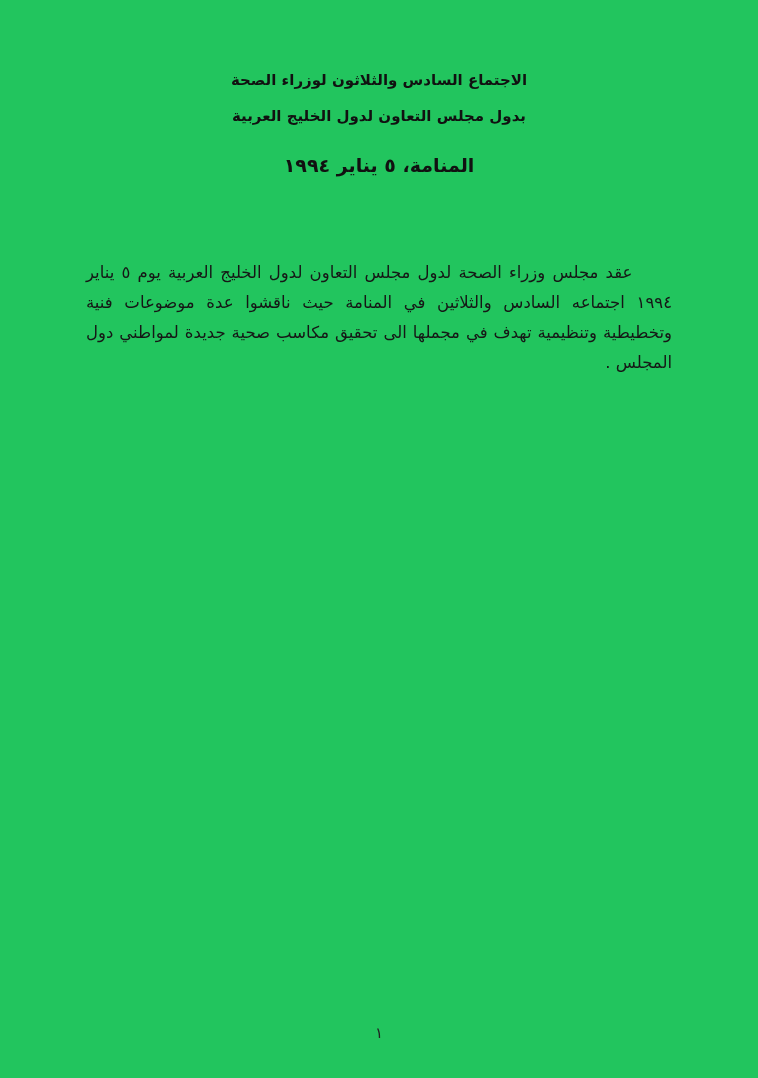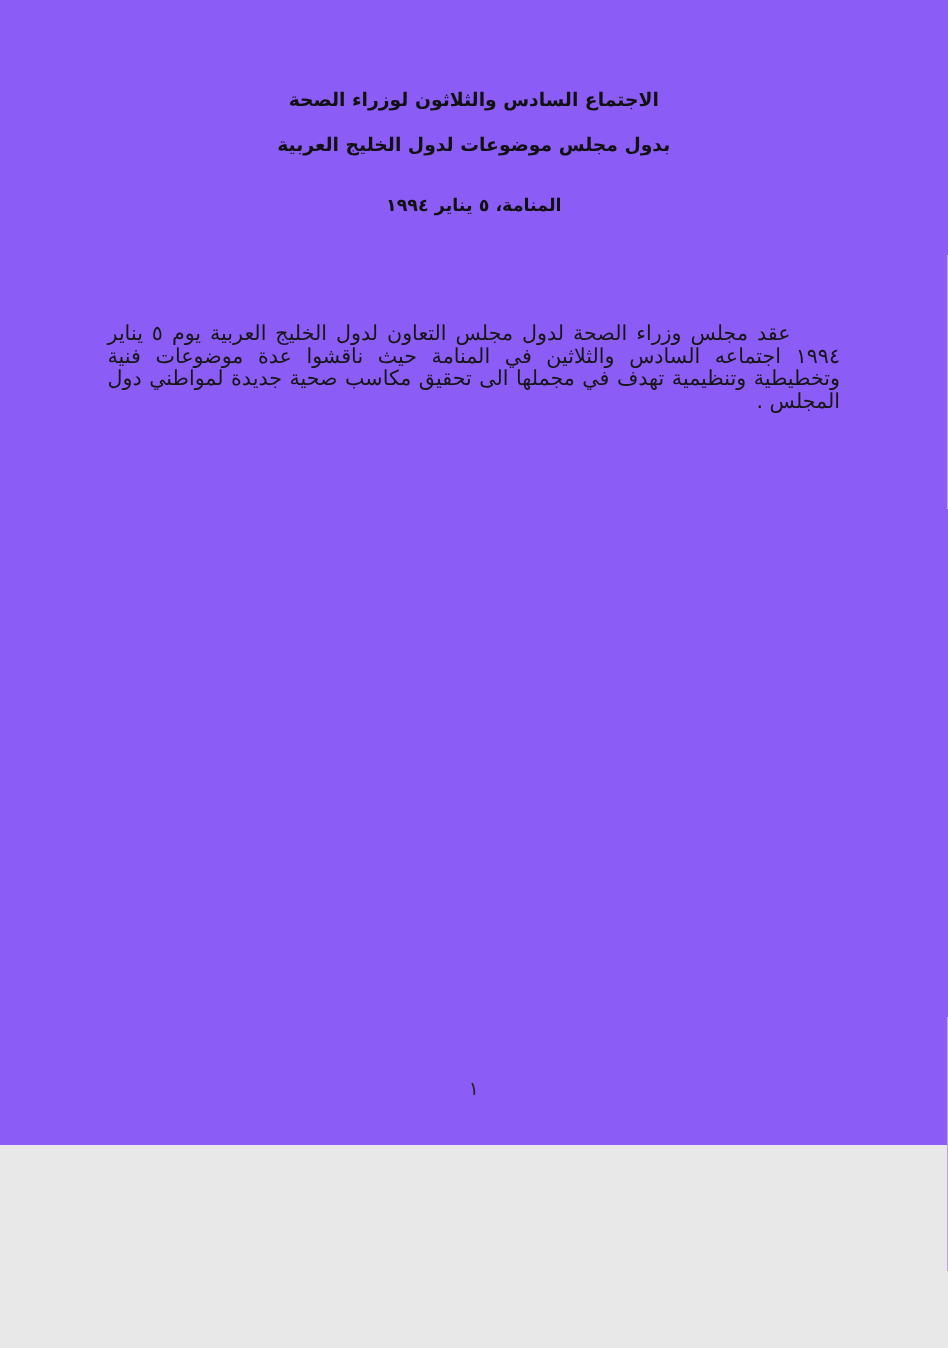--- a/index.html
+++ b/index.html
@@ -5,23 +5,23 @@
   * { margin: 0; padding: 0; box-sizing: border-box; }
 
   html, body {
     background: #e8e8e8;
     font-family: "DejaVu Sans", sans-serif;
   }
 
   .page {
     position: relative;
     width: 758px;
-    height: 916px;
+    height: 1078px;
     margin: 0 auto;
-    background: #8b5cf6;
+    background: #22c55e;
     color: #1a1a1a;
     direction: rtl;
     overflow: hidden;
   }
 
   
   .doc-header {
     position: absolute;
     top: 62px;
     left: 0;
@@ -32,39 +32,39 @@
   .title-line {
     font-size: 15px;
     font-weight: bold;
     line-height: 36px;
     letter-spacing: 0.2px;
     color: #111;
   }
 
   .date-line {
     margin-top: 16px;
-    font-size: 14px;
+    font-size: 19px;
     font-weight: bold;
     line-height: 30px;
     color: #111;
   }
 
   
   .doc-body {
     position: absolute;
     top: 258px;
     right: 86px;
     left: 86px;
     direction: rtl;
     text-align: justify;
   }
 
   .doc-body p {
     font-size: 16.5px;
-    line-height: 18px;
+    line-height: 30px;
     color: #161616;
     text-indent: 2.4em;
     text-align: justify;
     text-justify: inter-word;
   }
 
   .doc-body p + p {
     margin-top: 8px;
   }
 
@@ -82,21 +82,21 @@
     color: #222;
   }
 </style>
 </head>
 <body>
 
 <div class="page">
 
   <header class="doc-header">
     <div class="title-line">الاجتماع السادس والثلاثون لوزراء الصحة</div>
-    <div class="title-line">بدول مجلس موضوعات لدول الخليج العربية</div>
+    <div class="title-line">بدول مجلس التعاون لدول الخليج العربية</div>
     <div class="date-line">المنامة، ٥ يناير ١٩٩٤</div>
   </header>
 
   <main class="doc-body">
     <p>عقد مجلس وزراء الصحة لدول مجلس التعاون لدول الخليج العربية يوم ٥ يناير ١٩٩٤ اجتماعه السادس والثلاثين في المنامة حيث ناقشوا عدة موضوعات فنية وتخطيطية وتنظيمية تهدف في مجملها الى تحقيق مكاسب صحية جديدة لمواطني دول المجلس .</p>
   </main>
 
   <footer class="doc-footer">
     <span class="page-number">١</span>
   </footer>

